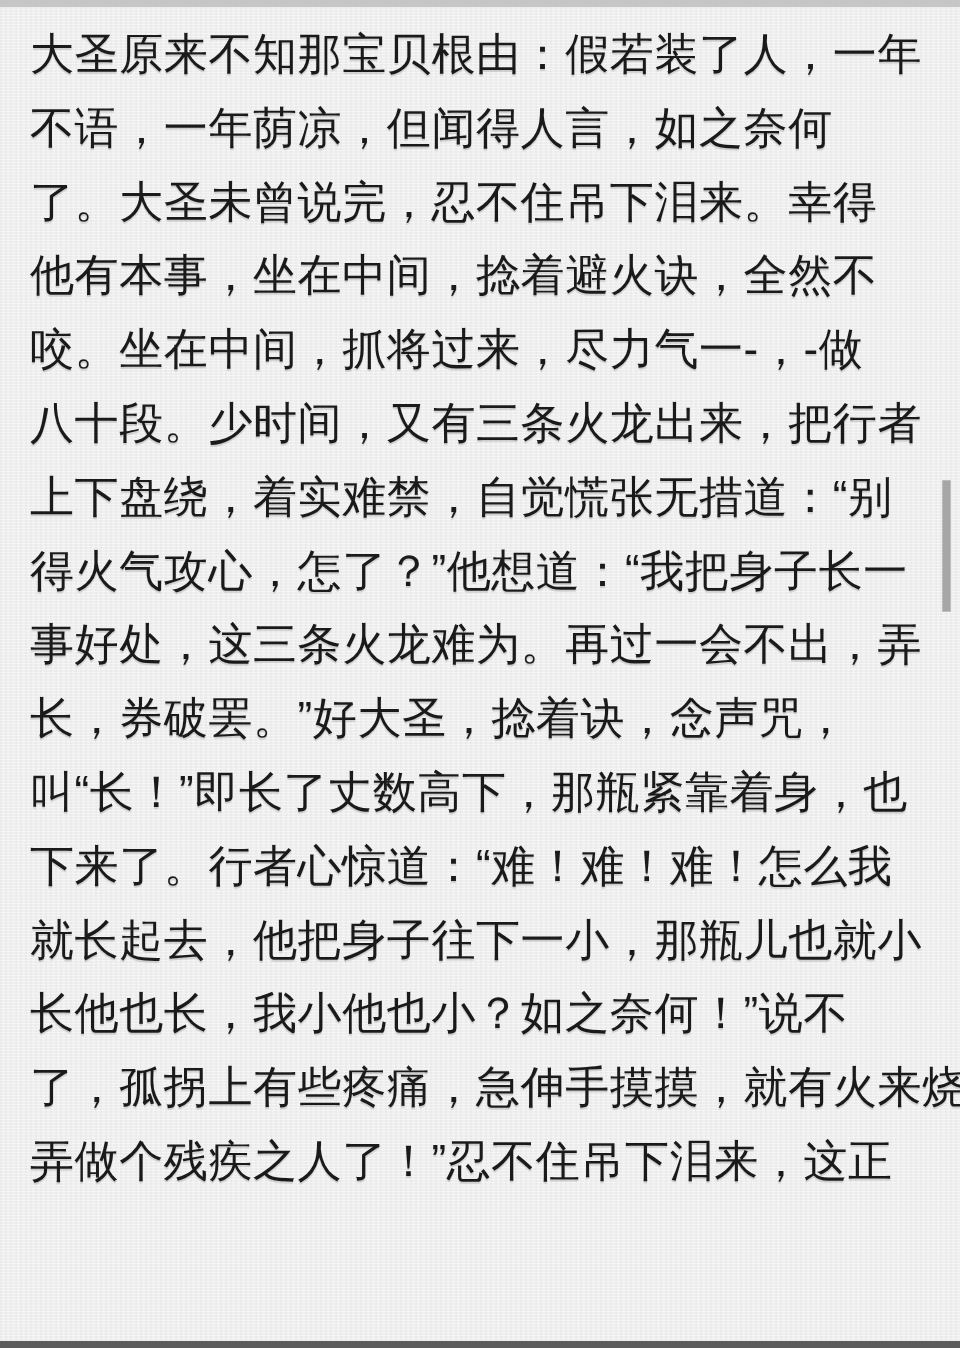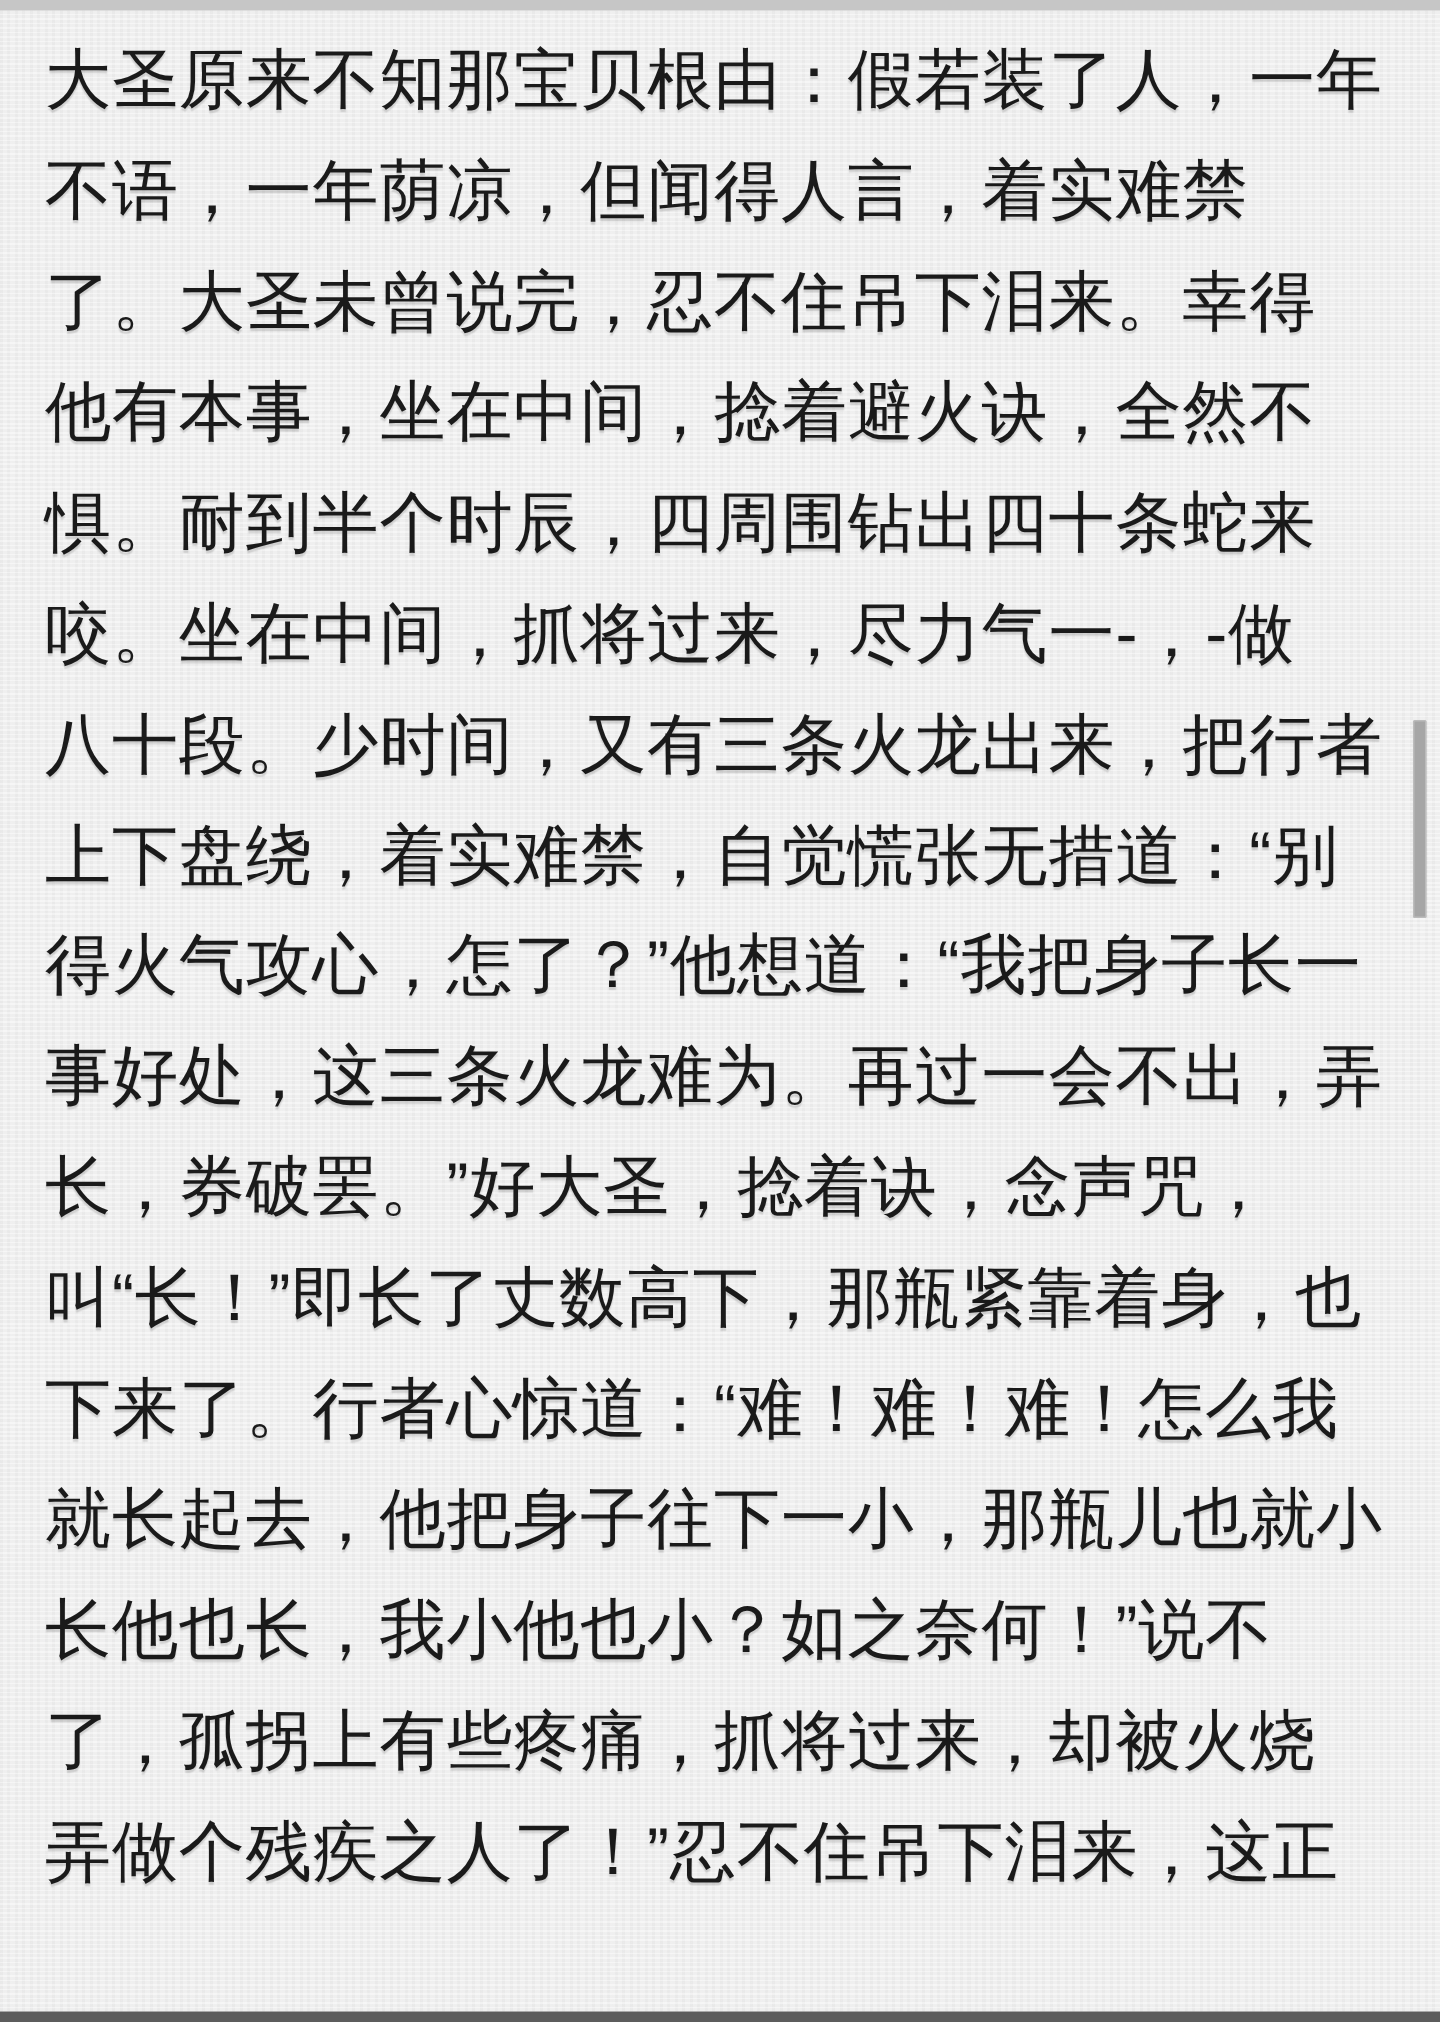--- a/index.html
+++ b/index.html
@@ -72,35 +72,34 @@
 </style>
 </head>
 <body>
 
 <div class="screen">
 
   <div class="edge-bar-top"></div>
 
   <main class="reading-area">
     <p class="text-line">大圣原来不知那宝贝根由：假若装了人，一年</p>
-    <p class="text-line">不语，一年荫凉，但闻得人言，着实难禁</p>
+    <p class="text-line">不语，一年荫凉，但闻得人言，如之奈何</p>
     <p class="text-line">了。大圣未曾说完，忍不住吊下泪来。幸得</p>
     <p class="text-line">他有本事，坐在中间，捻着避火诀，全然不</p>
-    <p class="text-line">惧。耐到半个时辰，四周围钻出四十条蛇来</p>
     <p class="text-line">咬。坐在中间，抓将过来，尽力气一-，-做</p>
     <p class="text-line">八十段。少时间，又有三条火龙出来，把行者</p>
     <p class="text-line">上下盘绕，着实难禁，自觉慌张无措道：“别</p>
     <p class="text-line">得火气攻心，怎了？”他想道：“我把身子长一</p>
     <p class="text-line">事好处，这三条火龙难为。再过一会不出，弄</p>
     <p class="text-line">长，券破罢。”好大圣，捻着诀，念声咒，</p>
     <p class="text-line">叫“长！”即长了丈数高下，那瓶紧靠着身，也</p>
     <p class="text-line">下来了。行者心惊道：“难！难！难！怎么我</p>
     <p class="text-line">就长起去，他把身子往下一小，那瓶儿也就小</p>
     <p class="text-line">长他也长，我小他也小？如之奈何！”说不</p>
-    <p class="text-line">了，孤拐上有些疼痛，抓将过来，却被火烧</p>
+    <p class="text-line">了，孤拐上有些疼痛，急伸手摸摸，就有火来烧</p>
     <p class="text-line">弄做个残疾之人了！”忍不住吊下泪来，这正</p>
   </main>
 
   <div class="scrollbar-thumb"></div>
 
   <div class="edge-bar-bottom"></div>
 
 </div>
 
 </body></html>

